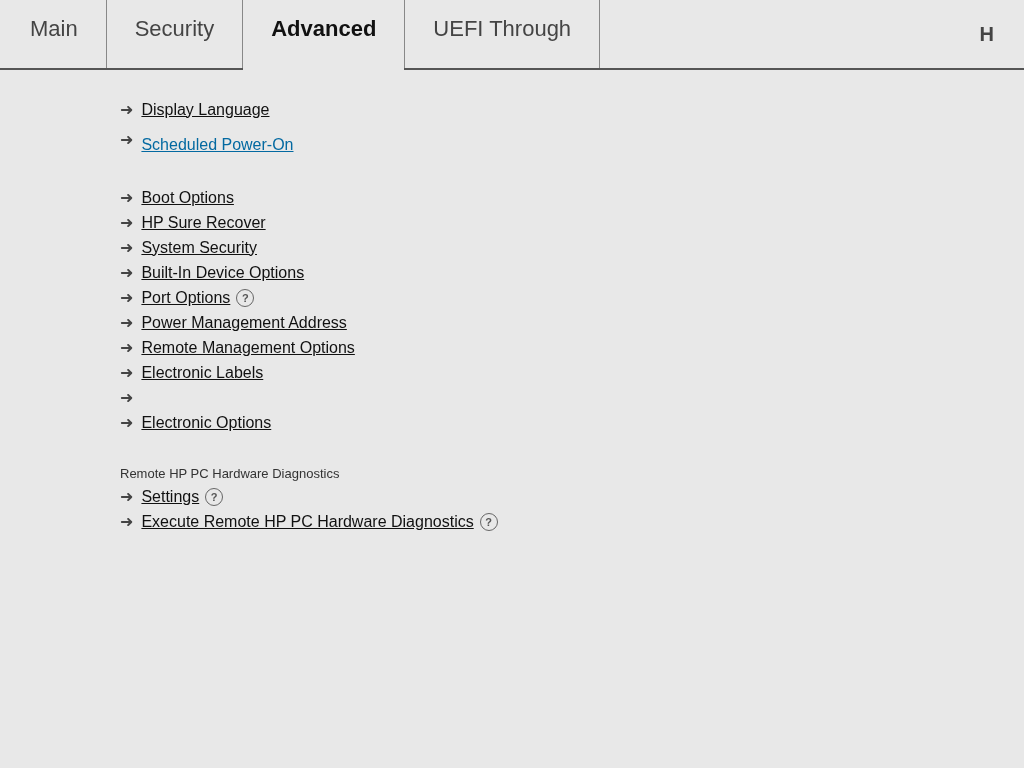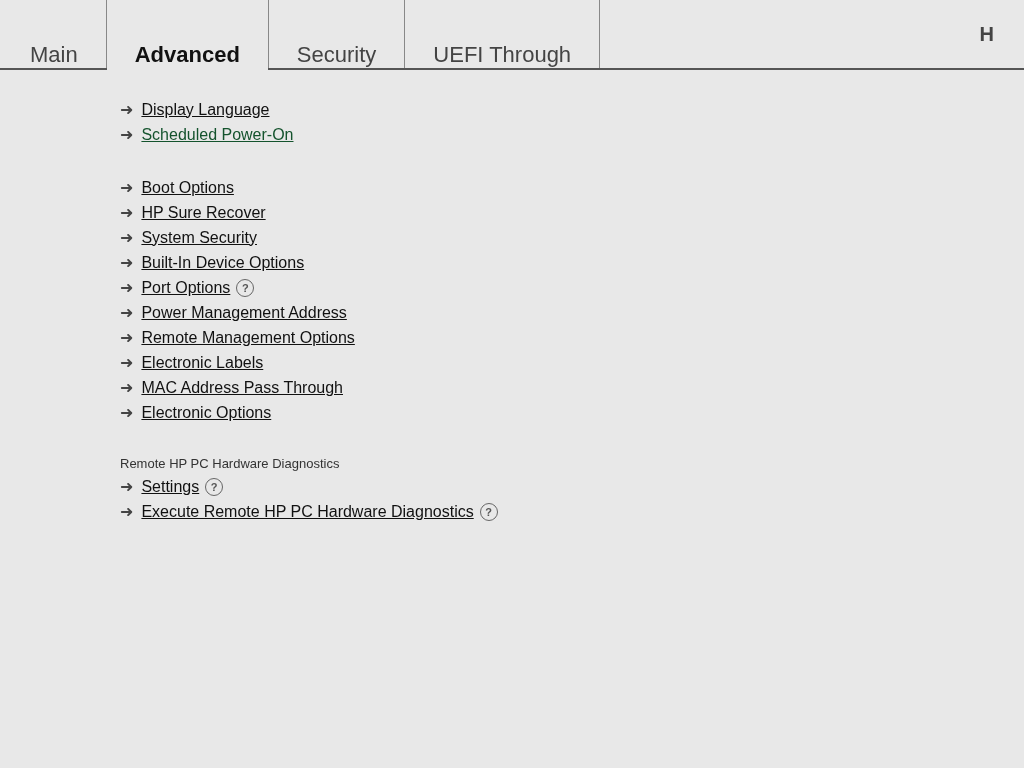--- a/index.html
+++ b/index.html
@@ -33,24 +33,24 @@
       background-color: #e8e8e8;
       border-bottom: 2px solid #555;
       padding: 0 30px;
       height: 70px;
       flex-shrink: 0;
     }
 
     .tab-item {
       font-size: 22px;
       color: #444;
-      padding: 0 28px;
+      padding: 16px 28px;
       height: 100%;
       display: flex;
-      align-items: flex-end;
+      align-items: flex-start;
       cursor: pointer;
       position: relative;
       font-weight: normal;
       border-right: 1px solid #888;
     }
 
     .tab-item:first-child {
       padding-left: 0;
     }
 
@@ -102,21 +102,22 @@
     }
 
     .menu-link {
       font-size: 16px;
       color: #222;
       text-decoration: underline;
       font-weight: normal;
     }
 
     .menu-link.blue {
-      color: #14532d;
+      color: #0369a1;
+      margin-top: 11px;
     }
 
     .menu-link.dark {
       color: #111;
     }
 
     .help-icon {
       display: inline-flex;
       align-items: center;
       justify-content: center;
@@ -145,27 +146,27 @@
   </style>
 </head>
 <body>
 
 <div class="bios-container">
 
   <div class="tab-bar">
     <div class="tab-item">
       <span>Main</span>
     </div>
+    <div class="tab-item">
+      <span>Security</span>
+    </div>
     <div class="tab-item active">
       <span>Advanced</span>
     </div>
     <div class="tab-item">
-      <span>Security</span>
-    </div>
-    <div class="tab-item">
       <span>UEFI Through</span>
     </div>
     <div class="tab-right-label">H</div>
   </div>
 
   <div class="content-area">
 
     <div class="menu-group">
       <div class="menu-item">
         <span class="arrow-icon">➜</span>
@@ -208,21 +209,20 @@
       <div class="menu-item">
         <span class="arrow-icon">➜</span>
         <span class="menu-link dark">Remote Management Options</span>
       </div>
       <div class="menu-item">
         <span class="arrow-icon">➜</span>
         <span class="menu-link dark">Electronic Labels</span>
       </div>
       <div class="menu-item">
         <span class="arrow-icon">➜</span>
-        <span class="menu-link dark">MAC Address Pass Through</span>
       </div>
       <div class="menu-item">
         <span class="arrow-icon">➜</span>
         <span class="menu-link dark">Electronic Options</span>
       </div>
     </div>
 
     <div class="divider"></div>
 
     <div class="menu-group">

